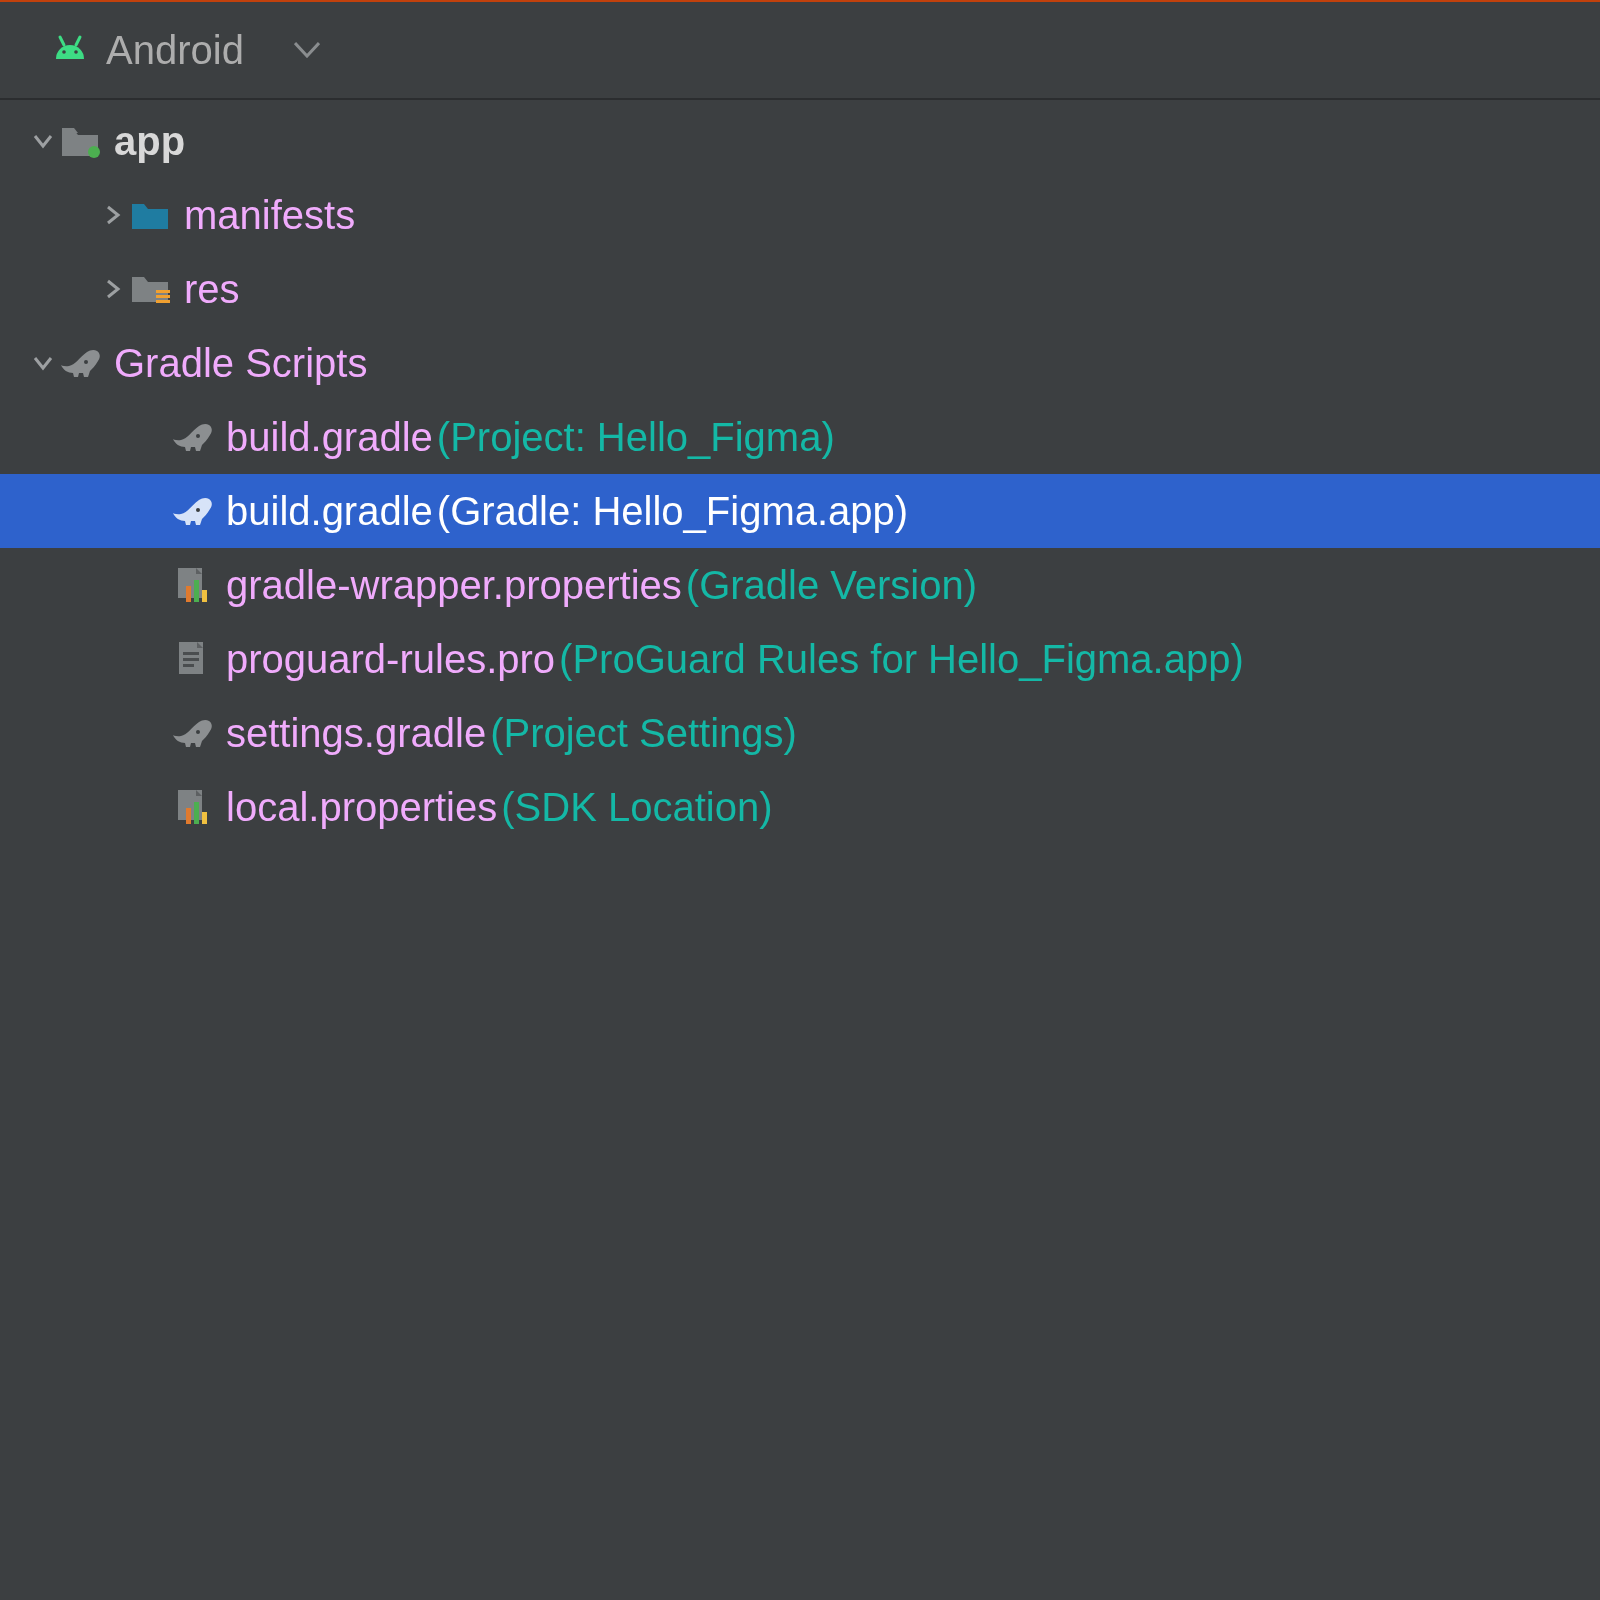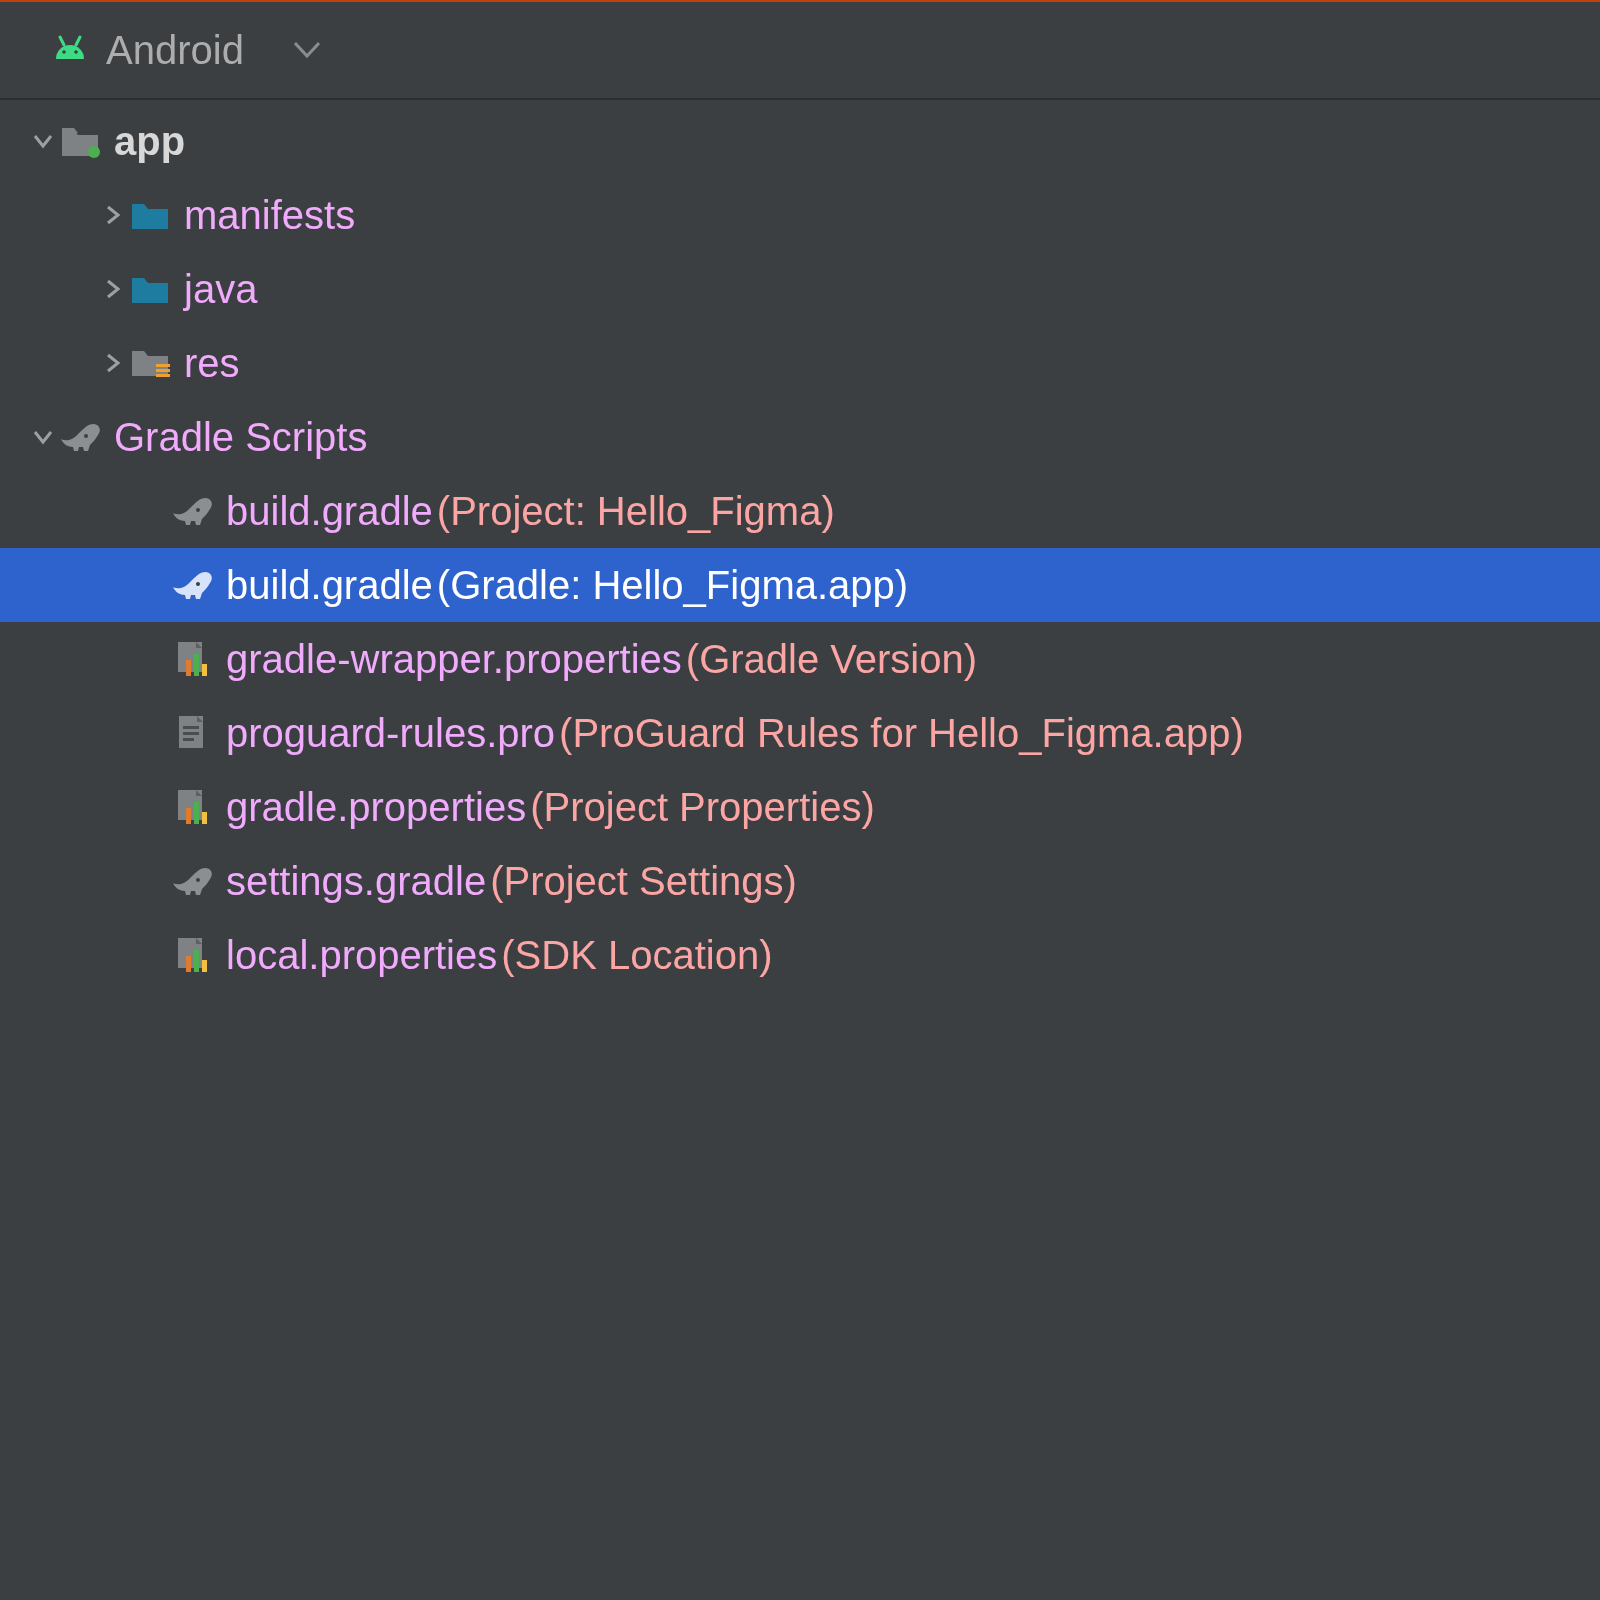--- a/index.html
+++ b/index.html
@@ -67,21 +67,21 @@
     justify-content: center;
     align-items: center;
     margin-right: 12px;
   }
   .label-primary {
     color: #f0abfc;
     font-size: 40px;
   }
   .label-primary.bold { font-weight: 700; color:#d8d8d8; }
   .label-hint {
-    color: #fca5a5;
+    color: #14b8a6;
     font-size: 40px;
     margin-left: 4px;
   }
   .row.selected .label-primary,
   .row.selected .label-hint { color: #ffffff; }
   .row.selected svg.elephant path { fill: #d7e3f8; }
   .indent-0 { padding-left: 28px; }
   .indent-1 { padding-left: 98px; }
   .indent-2 { padding-left: 170px; }
   svg { display: block; }
@@ -134,33 +134,20 @@
           </svg>
       </span>
       <span class="icon">
         <svg width="40" height="32" viewBox="0 0 40 32">
           <path fill="#1f7ca1" d="M2 5h12l4 5h20v20H2z"></path>
         </svg>
       </span>
       <span class="label-primary">manifests</span>
     </div>
 
-    <div class="row indent-1">
-      <span class="chev">
-        <svg width="24" height="24" viewBox="0 0 24 24">
-            <path d="M7 4 L17 12 L7 20" fill="none" stroke="#9da0a2" stroke-width="3"></path>
-          </svg>
-      </span>
-      <span class="icon">
-        <svg width="40" height="32" viewBox="0 0 40 32">
-          <path fill="#1f7ca1" d="M2 5h12l4 5h20v20H2z"></path>
-        </svg>
-      </span>
-      <span class="label-primary">java</span>
-    </div>
 
     <div class="row indent-1">
       <span class="chev">
         <svg width="24" height="24" viewBox="0 0 24 24">
             <path d="M7 4 L17 12 L7 20" fill="none" stroke="#9da0a2" stroke-width="3"></path>
           </svg>
       </span>
       <span class="icon">
         <svg width="40" height="34" viewBox="0 0 40 34">
           <path fill="#7e8284" d="M2 5h12l4 5h20v20H2z"></path>
@@ -229,50 +216,37 @@
               <rect x="7" y="12" width="16" height="3" fill="#4a4d4f"></rect>
               <rect x="7" y="18" width="16" height="3" fill="#4a4d4f"></rect>
               <rect x="7" y="24" width="11" height="3" fill="#4a4d4f"></rect>
             </svg>
           </span>
           <span class="label-primary">proguard-rules.pro</span>
           <span class="label-hint">(ProGuard Rules for Hello_Figma.app)</span>
         </div>
         <div class="row indent-2">
           <span class="icon">
+            <svg class="elephant" width="42" height="32" viewBox="0 0 42 32">
+              <path fill="#8c8f91" d="M38 4c3 2 4 6 1 10-3 5-6 8-8 10l-2 6h-4l-1-4h-4l-1 4h-4l-1-4c-5 0-10-3-12-8 0 0 3 2 8 1 6-1 10-8 18-14 3-2 7-3 10-1z"></path>
+              <circle cx="27" cy="15" r="2" fill="#3c3f41"></circle>
+            </svg>
+          </span>
+          <span class="label-primary">settings.gradle</span>
+          <span class="label-hint">(Project Settings)</span>
+        </div>
+        <div class="row indent-2">
+          <span class="icon">
             <svg width="36" height="38" viewBox="0 0 36 38">
               <rect x="4" y="2" width="24" height="30" fill="#7e8284"></rect>
               <path d="M22 2 L28 8 L22 8 Z" fill="#5d6062"></path>
               <rect x="12" y="20" width="5" height="16" fill="#e07a2e"></rect>
               <rect x="20" y="14" width="5" height="22" fill="#4caf50"></rect>
               <rect x="28" y="24" width="5" height="12" fill="#f0c040"></rect>
             </svg>
           </span>
-          <span class="label-primary">gradle.properties</span>
-          <span class="label-hint">(Project Properties)</span>
-        </div>
-        <div class="row indent-2">
-          <span class="icon">
-            <svg class="elephant" width="42" height="32" viewBox="0 0 42 32">
-              <path fill="#8c8f91" d="M38 4c3 2 4 6 1 10-3 5-6 8-8 10l-2 6h-4l-1-4h-4l-1 4h-4l-1-4c-5 0-10-3-12-8 0 0 3 2 8 1 6-1 10-8 18-14 3-2 7-3 10-1z"></path>
-              <circle cx="27" cy="15" r="2" fill="#3c3f41"></circle>
-            </svg>
-          </span>
-          <span class="label-primary">settings.gradle</span>
-          <span class="label-hint">(Project Settings)</span>
-        </div>
-        <div class="row indent-2">
-          <span class="icon">
-            <svg width="36" height="38" viewBox="0 0 36 38">
-              <rect x="4" y="2" width="24" height="30" fill="#7e8284"></rect>
-              <path d="M22 2 L28 8 L22 8 Z" fill="#5d6062"></path>
-              <rect x="12" y="20" width="5" height="16" fill="#e07a2e"></rect>
-              <rect x="20" y="14" width="5" height="22" fill="#4caf50"></rect>
-              <rect x="28" y="24" width="5" height="12" fill="#f0c040"></rect>
-            </svg>
-          </span>
           <span class="label-primary">local.properties</span>
           <span class="label-hint">(SDK Location)</span>
         </div>
       </div>
 
   </div>
 </div>
 
 </body></html>

